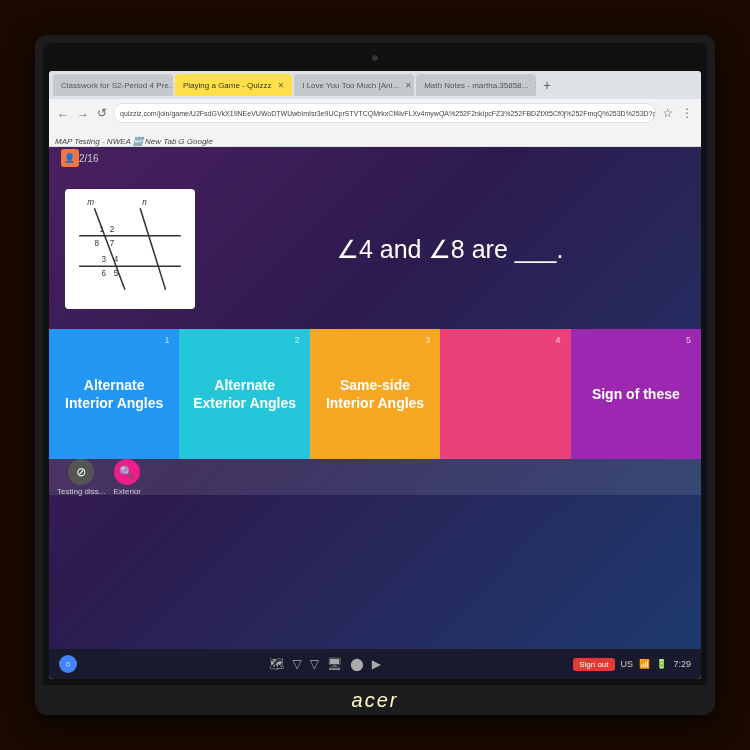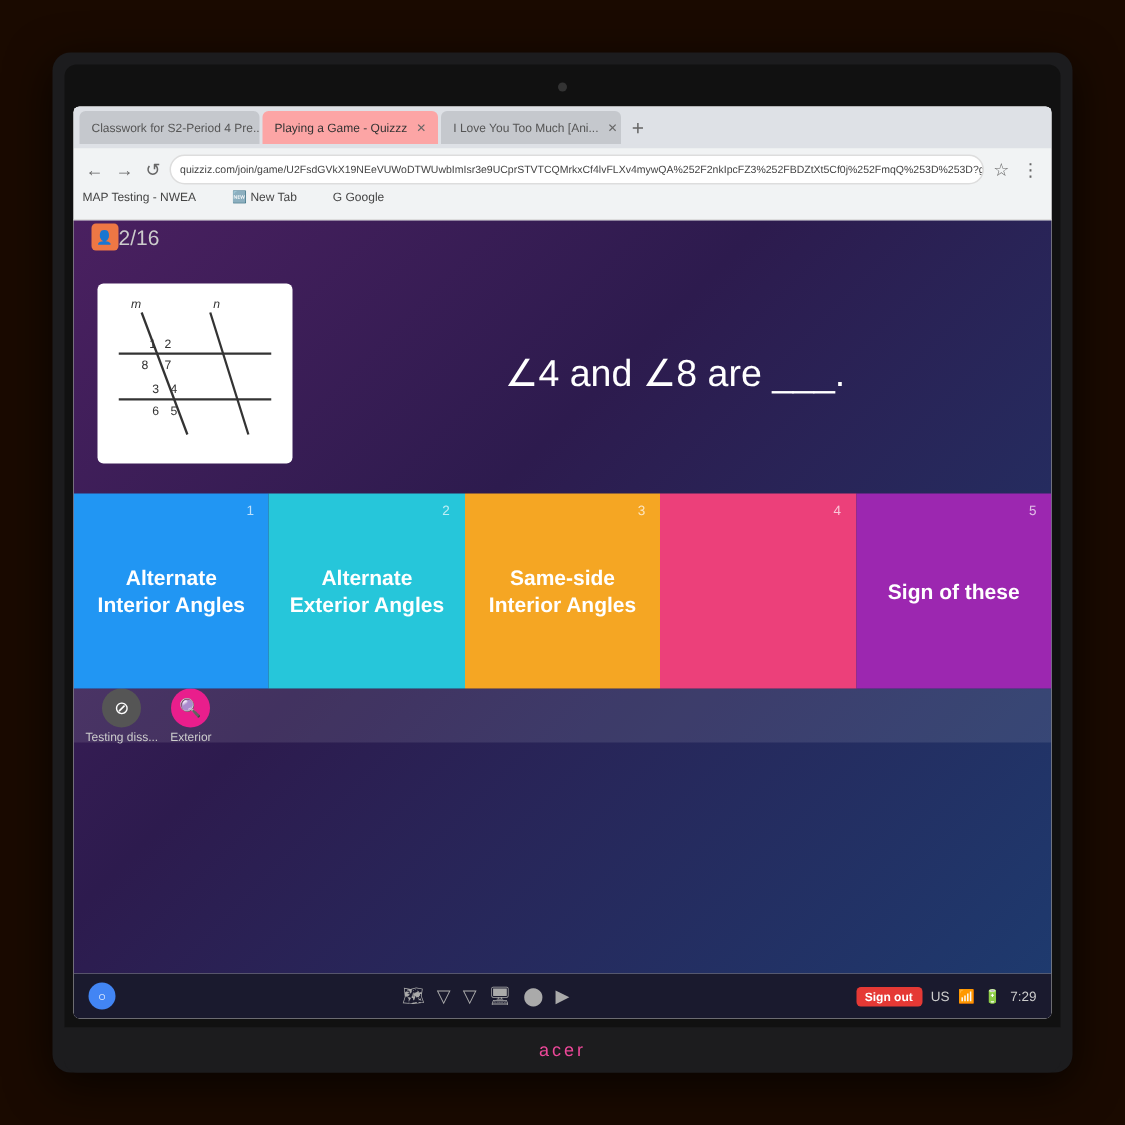--- a/index.html
+++ b/index.html
@@ -87,21 +87,21 @@
       height: 22px;
       padding: 0 8px;
       border-radius: 4px 4px 0 0;
       font-size: 8px;
       white-space: nowrap;
       overflow: hidden;
       max-width: 120px;
       gap: 4px;
     }
     .tab.active {
-      background: #fca5a5;
+      background: #fde047;
       color: #333;
     }
     .tab.inactive {
       background: #c5c8cd;
       color: #555;
     }
     .tab-close {
       font-size: 8px;
       color: #666;
       margin-left: 2px;
@@ -140,47 +140,48 @@
       color: #444;
       display: flex;
       align-items: center;
       padding: 0 6px;
       overflow: hidden;
       white-space: nowrap;
     }
 
     .bookmarks-bar {
       display: flex;
-      align-items: flex-start;
+      align-items: flex-end;
       height: 20px;
       padding: 0 6px;
-      gap: 24px;
+      gap: 2px;
       font-size: 8px;
       color: #444;
       background: #f1f3f4;
       border-bottom: 1px solid #ddd;
+      font-style: italic;
     }
 
     
     .quiz-area {
       flex: 1;
       background: linear-gradient(135deg, #4a2060 0%, #2d1b4e 40%, #1e3a6e 100%);
       display: flex;
       flex-direction: column;
       overflow: hidden;
     }
 
     .quiz-header {
       display: flex;
       align-items: center;
       padding: 4px 8px;
       height: 22px;
     }
     .quiz-counter {
-      font-size: 14px;
+      font-size: 10px;
       color: #ccc;
     }
     .quiz-icon {
       width: 18px;
       height: 18px;
       background: #e74;
       border-radius: 3px;
       display: flex;
       align-items: center;
       justify-content: center;
@@ -307,21 +308,20 @@
       color: #ccc;
     }
 
     .signout-btn {
       background: #e53935;
       color: white;
       font-size: 8px;
       padding: 2px 6px;
       border-radius: 3px;
       cursor: pointer;
-      font-weight: bold;
     }
 
     
     .bottom-controls {
       display: flex;
       align-items: center;
       padding: 4px 8px;
       gap: 8px;
       background: rgba(255,255,255,0.1);
       height: 36px;
@@ -358,22 +358,23 @@
     .acer-label {
       height: 30px;
       display: flex;
       align-items: center;
       justify-content: center;
       background: #1c1c1e;
       width: 100%;
       border-radius: 0 0 8px 8px;
     }
     .acer-text {
-      color: #ec4899;
-      font-size: 12px;
+      color: #fef9c3;
+      font-size: 20px;
+      font-style: italic;
       letter-spacing: 2px;
     }
 
     
     .diagram svg {
       width: 100%;
       height: 100%;
     }
   </style>
 </head>
@@ -392,20 +393,24 @@
           <div class="tab inactive">
             <span>Classwork for S2-Period 4 Pre...</span>
 
           </div>
           <div class="tab active">
             <span>Playing a Game - Quizzz</span>
             <span class="tab-close">✕</span>
           </div>
           <div class="tab inactive">
             <span>I Love You Too Much [Ani...</span>
+            <span class="tab-close">✕</span>
+          </div>
+          <div class="tab inactive">
+            <span>Math Notes - martha.35858...</span>
             <span class="tab-close">✕</span>
           </div>
           <div class="tab-add">+</div>
         </div>
         <div class="address-bar-row">
           <span class="nav-btn">←</span>
           <span class="nav-btn">→</span>
           <span class="nav-btn">↺</span>
           <div class="address-box">
             <span>quizziz.com/join/game/U2FsdGVkX19NEeVUWoDTWUwbImIsr3e9UCprSTVTCQMrkxCf4lvFLXv4mywQA%252F2nkIpcFZ3%252FBDZtXt5Cf0j%252FmqQ%253D%253D?g...</span>

